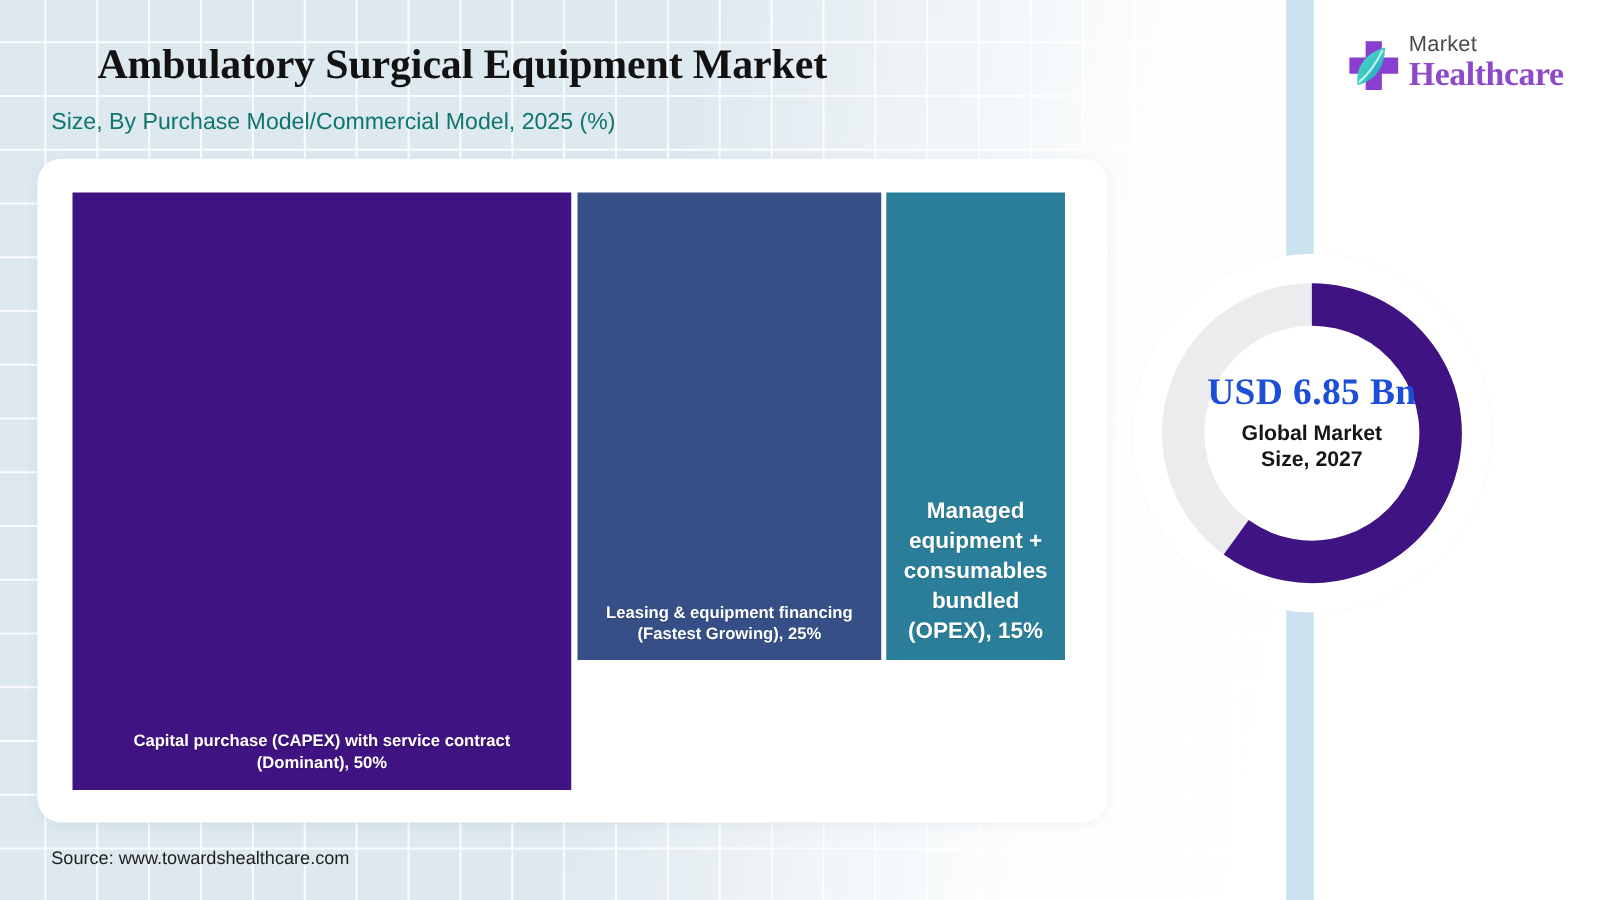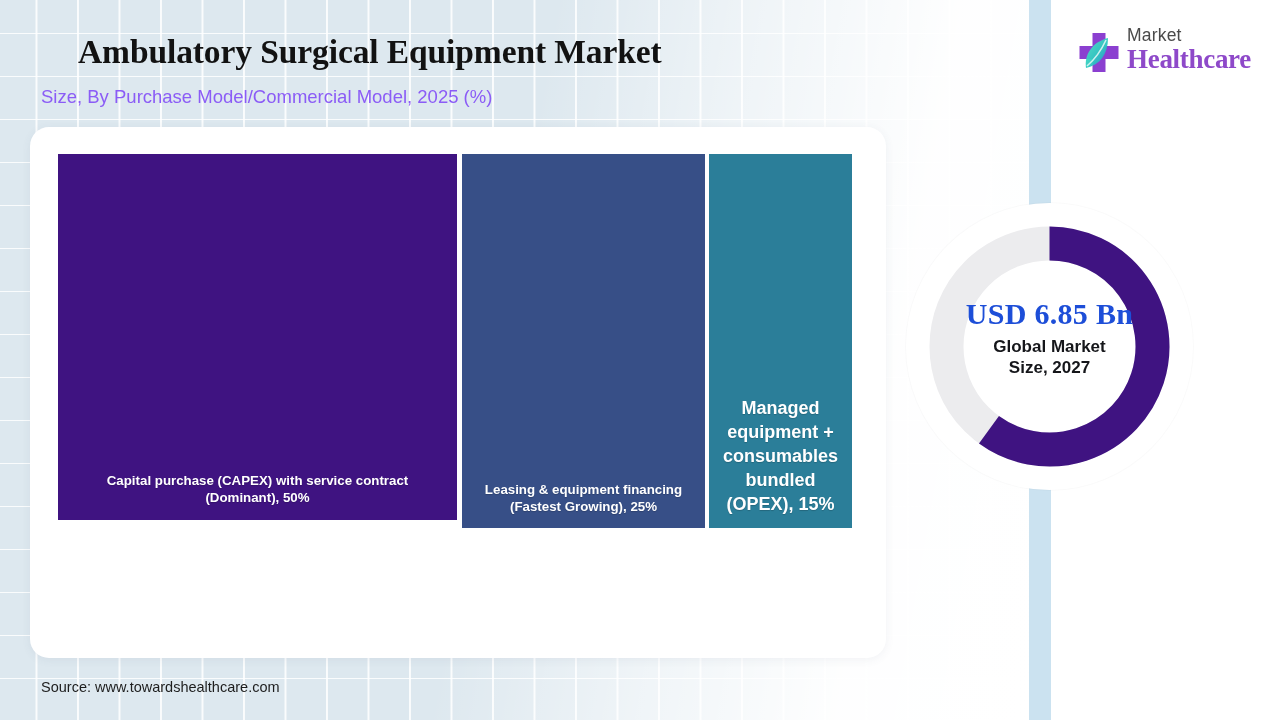--- a/index.html
+++ b/index.html
@@ -32,21 +32,21 @@
   
   #page-title{
     position:absolute;left:41px;top:33px;
     font-family:"Liberation Serif", serif;
     font-size:33.5px;font-weight:bold;color:#121212;letter-spacing:-.1px;
     white-space:nowrap;
     margin-left:37px;
   }
   #page-subtitle{
     position:absolute;left:41px;top:86px;
-    font-size:18.5px;color:#8b5cf6;white-space:nowrap;
+    font-size:18.5px;color:#0f766e;white-space:nowrap;
   }
 
   
   #logo{position:absolute;left:1075px;top:25px;width:185px;height:58px;}
   #logo-mark{position:absolute;left:0;top:4px;width:48px;height:48px;}
   #logo-text{position:absolute;left:52px;top:0;width:135px;height:56px;}
   .logo-l1{font-size:17.5px;color:#4a4a4a;line-height:20px;letter-spacing:.2px;}
   .logo-l2{font-family:"Liberation Serif", serif;font-size:27px;font-weight:bold;color:#8e49c9;line-height:28px;letter-spacing:-.3px;}
 
   
@@ -58,21 +58,21 @@
 
   
   #treemap{position:absolute;left:58px;top:154px;width:794px;height:478px;}
   .tile{position:absolute;overflow:hidden;box-sizing:border-box;}
   .tile-label{
     position:absolute;left:0;width:100%;
     color:#ffffff;font-weight:bold;line-height:1.33;
     text-shadow:0 1px 1px rgba(0,0,0,.18);
   }
 
-  #tile-capex{left:0;top:0;width:399px;height:366px;background:#3f1381;}
+  #tile-capex{left:0;top:0;width:399px;height:478px;background:#3f1381;}
   #tile-capex .tile-label{bottom:13px;text-align:center;font-size:13.3px;padding:0 14px;box-sizing:border-box;}
 
   #tile-leasing{left:404px;top:0;width:243px;height:374px;background:#374f87;}
   #tile-leasing .tile-label{bottom:12px;text-align:center;font-size:13.3px;padding:0 12px;box-sizing:border-box;}
 
   #tile-managed{left:651px;top:0;width:143px;height:374px;background:#2b7e99;}
   #tile-managed .tile-label{bottom:11px;text-align:center;font-size:18px;padding:0 6px;box-sizing:border-box;}
 
   #tile-rental{left:404px;top:379px;width:390px;height:99px;background:#2f6a96;}
   #tile-rental .tile-label{bottom:10px;text-align:left;font-size:13.3px;padding-left:6px;box-sizing:border-box;}

